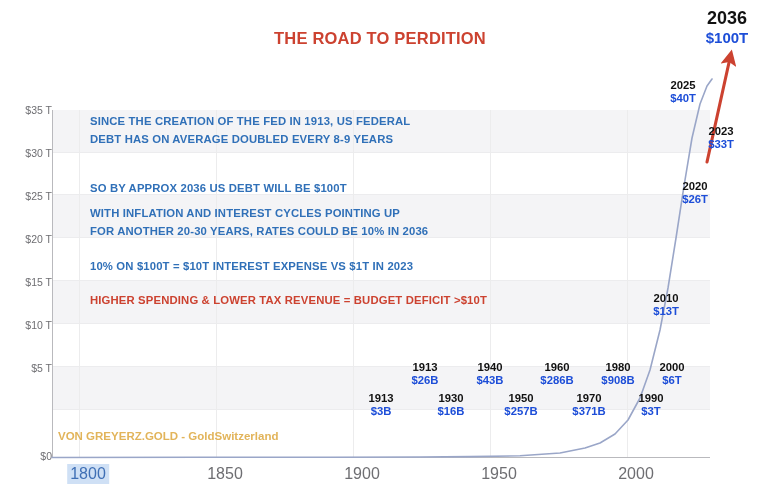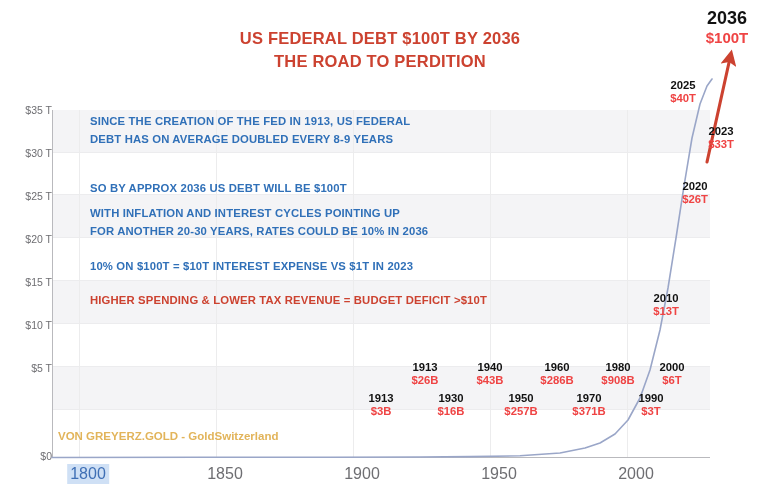--- a/index.html
+++ b/index.html
@@ -143,33 +143,32 @@
     display: block;
     font-size: 11.3px;
     font-weight: bold;
     color: #111111;
     line-height: 1.18;
   }
   .callout .val {
     display: block;
     font-size: 11.3px;
     font-weight: bold;
-    color: #ef4444;
+    color: #1d4ed8;
     line-height: 1.18;
   }
   .callout.big .yr  { font-size: 18px; }
   .callout.big .val { font-size: 15px; }
 </style>
 </head>
 <body>
 
 <div id="chart-root">
 
   <div class="title-block">
-    <div class="title-line">US FEDERAL DEBT $100T BY 2036</div>
     <div class="title-line">THE ROAD TO PERDITION</div>
   </div>
 
   <div class="plot-area">
     <div class="band" style="top:0px;   height:42px;"></div>
     <div class="band" style="top:84px;  height:43px;"></div>
     <div class="band" style="top:170px; height:43px;"></div>
     <div class="band" style="top:256px; height:43px;"></div>
 
     <div class="hgrid" style="top:42px;"></div>

